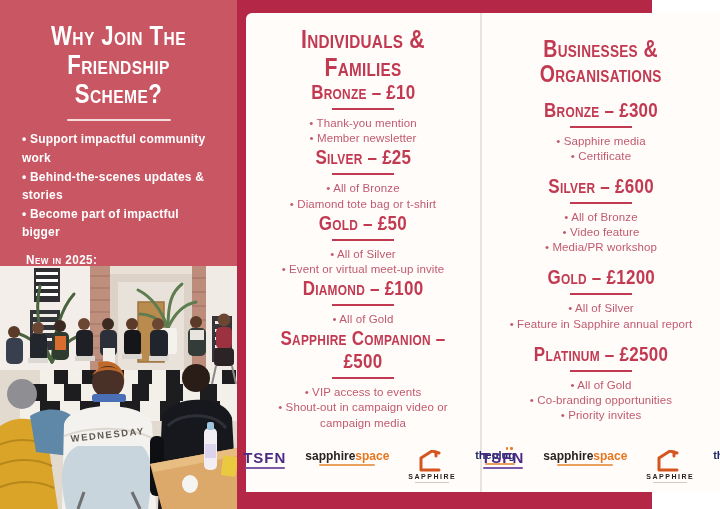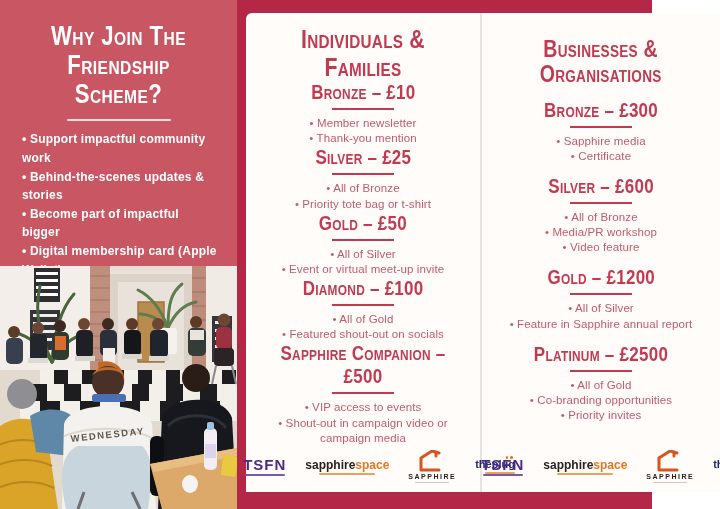--- a/index.html
+++ b/index.html
@@ -42,21 +42,21 @@
   .panel-title.two-line{font-size:23px;}
   .tier{margin-top:0;}
   .col-right .tier{margin-top:11px;}
   .tier-name{color:var(--red);font-weight:bold;font-variant:small-caps;font-size:20px;line-height:1.15;
              display:inline-block;transform:scaleX(.85);letter-spacing:.3px;}
   .red-divider{width:62px;height:2px;background:var(--red);margin:4px auto 6px;}
   .benefit{color:var(--body-red);font-size:11.5px;line-height:1.32;letter-spacing:.1px;padding:0 14px;}
   .benefit::before{content:"• ";}
 
   
-  .logo-row{position:absolute;bottom:9px;left:0;right:0;display:flex;align-items:center;
+  .logo-row{position:absolute;bottom:9px;left:0;right:0;display:flex;align-items:flex-start;
             justify-content:center;gap:19px;padding-left:32px;}
   .logo{display:flex;flex-direction:column;align-items:center;line-height:1;}
   .tsfn-text{font-weight:bold;font-size:15px;color:#4b2a84;letter-spacing:1px;}
   .tagline-bar{height:2px;border-radius:1px;margin-top:2px;}
   .tsfn .tagline-bar{width:40px;background:#7a5aa8;}
   .sspace-text{font-weight:bold;font-size:12px;color:#2a2220;}
   .sspace-text .accent{color:#e87722;}
   .sspace .tagline-bar{width:56px;background:#eaa05e;}
   .shouse{position:relative;}
   .shouse-name{font-weight:bold;font-size:7px;color:#2a2220;letter-spacing:1.5px;margin-top:1px;}
@@ -75,20 +75,23 @@
     <div class="left-inner">
       <div class="left-title">
         <div>Why Join The</div>
         <div>Friendship Scheme?</div>
       </div>
       <div class="white-divider"></div>
       <div class="left-list">
         <div class="left-item">Support impactful community work</div>
         <div class="left-item">Behind-the-scenes updates &amp; stories</div>
         <div class="left-item">Become part of impactful bigger</div>
+      </div>
+      <div style="text-align:left;">
+        <span class="new-heading">New in 2025:</span>
       </div>
       <div class="left-list">
         <div class="left-item">Digital membership card (Apple Wallet)</div>
         <div class="left-item">Plug of the Month spotlight (for top individual or business contributors)</div>
         <div class="left-item">Annual Sapphire Awards</div>
       </div>
       <div class="white-divider" style="margin-top:8px;"></div>
     </div>
 
     <div class="photo">
@@ -259,43 +262,42 @@
 
   <div class="card">
     <div class="fold"></div>
 
     <div class="col col-mid">
       <span class="panel-title">Individuals &amp; Families</span>
 
       <div class="tier">
         <span class="tier-name">Bronze – £10</span>
         <div class="red-divider"></div>
+        <div class="benefit">Thank-you mention</div>
         <div class="benefit">Member newsletter</div>
-        <div class="benefit">Thank-you mention</div>
       </div>
 
       <div class="tier">
         <span class="tier-name">Silver – £25</span>
         <div class="red-divider"></div>
         <div class="benefit">All of Bronze</div>
-        <div class="benefit">Priority tote bag or t-shirt</div>
+        <div class="benefit">Diamond tote bag or t-shirt</div>
       </div>
 
       <div class="tier">
         <span class="tier-name">Gold – £50</span>
         <div class="red-divider"></div>
         <div class="benefit">All of Silver</div>
         <div class="benefit">Event or virtual meet-up invite</div>
       </div>
 
       <div class="tier">
         <span class="tier-name">Diamond – £100</span>
         <div class="red-divider"></div>
         <div class="benefit">All of Gold</div>
-        <div class="benefit">Featured shout-out on socials</div>
       </div>
 
       <div class="tier">
         <span class="tier-name">Sapphire Companion – £500</span>
         <div class="red-divider"></div>
         <div class="benefit">VIP access to events</div>
         <div class="benefit">Shout-out in campaign video or campaign media</div>
       </div>
 
       
@@ -336,22 +338,22 @@
         <span class="tier-name">Bronze – £300</span>
         <div class="red-divider"></div>
         <div class="benefit">Sapphire media</div>
         <div class="benefit">Certificate</div>
       </div>
 
       <div class="tier">
         <span class="tier-name">Silver – £600</span>
         <div class="red-divider"></div>
         <div class="benefit">All of Bronze</div>
+        <div class="benefit">Video feature</div>
         <div class="benefit">Media/PR workshop</div>
-        <div class="benefit">Video feature</div>
       </div>
 
       <div class="tier">
         <span class="tier-name">Gold – £1200</span>
         <div class="red-divider"></div>
         <div class="benefit">All of Silver</div>
         <div class="benefit">Feature in Sapphire annual report</div>
       </div>
 
       <div class="tier">

